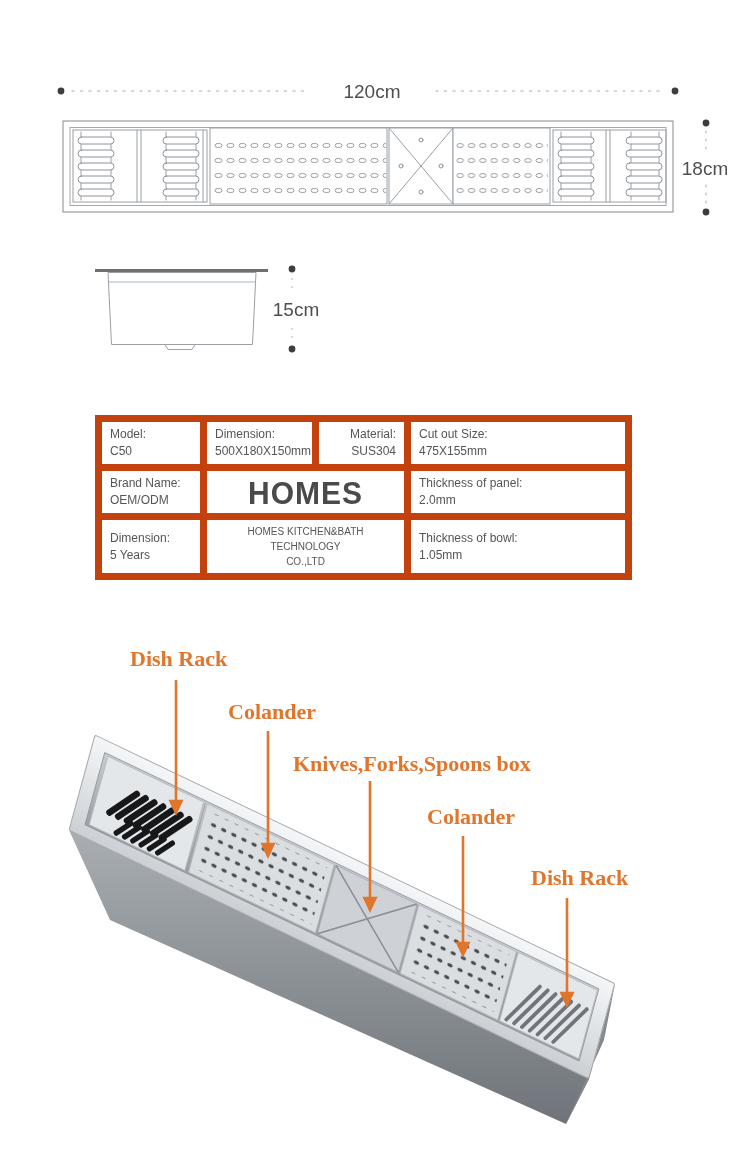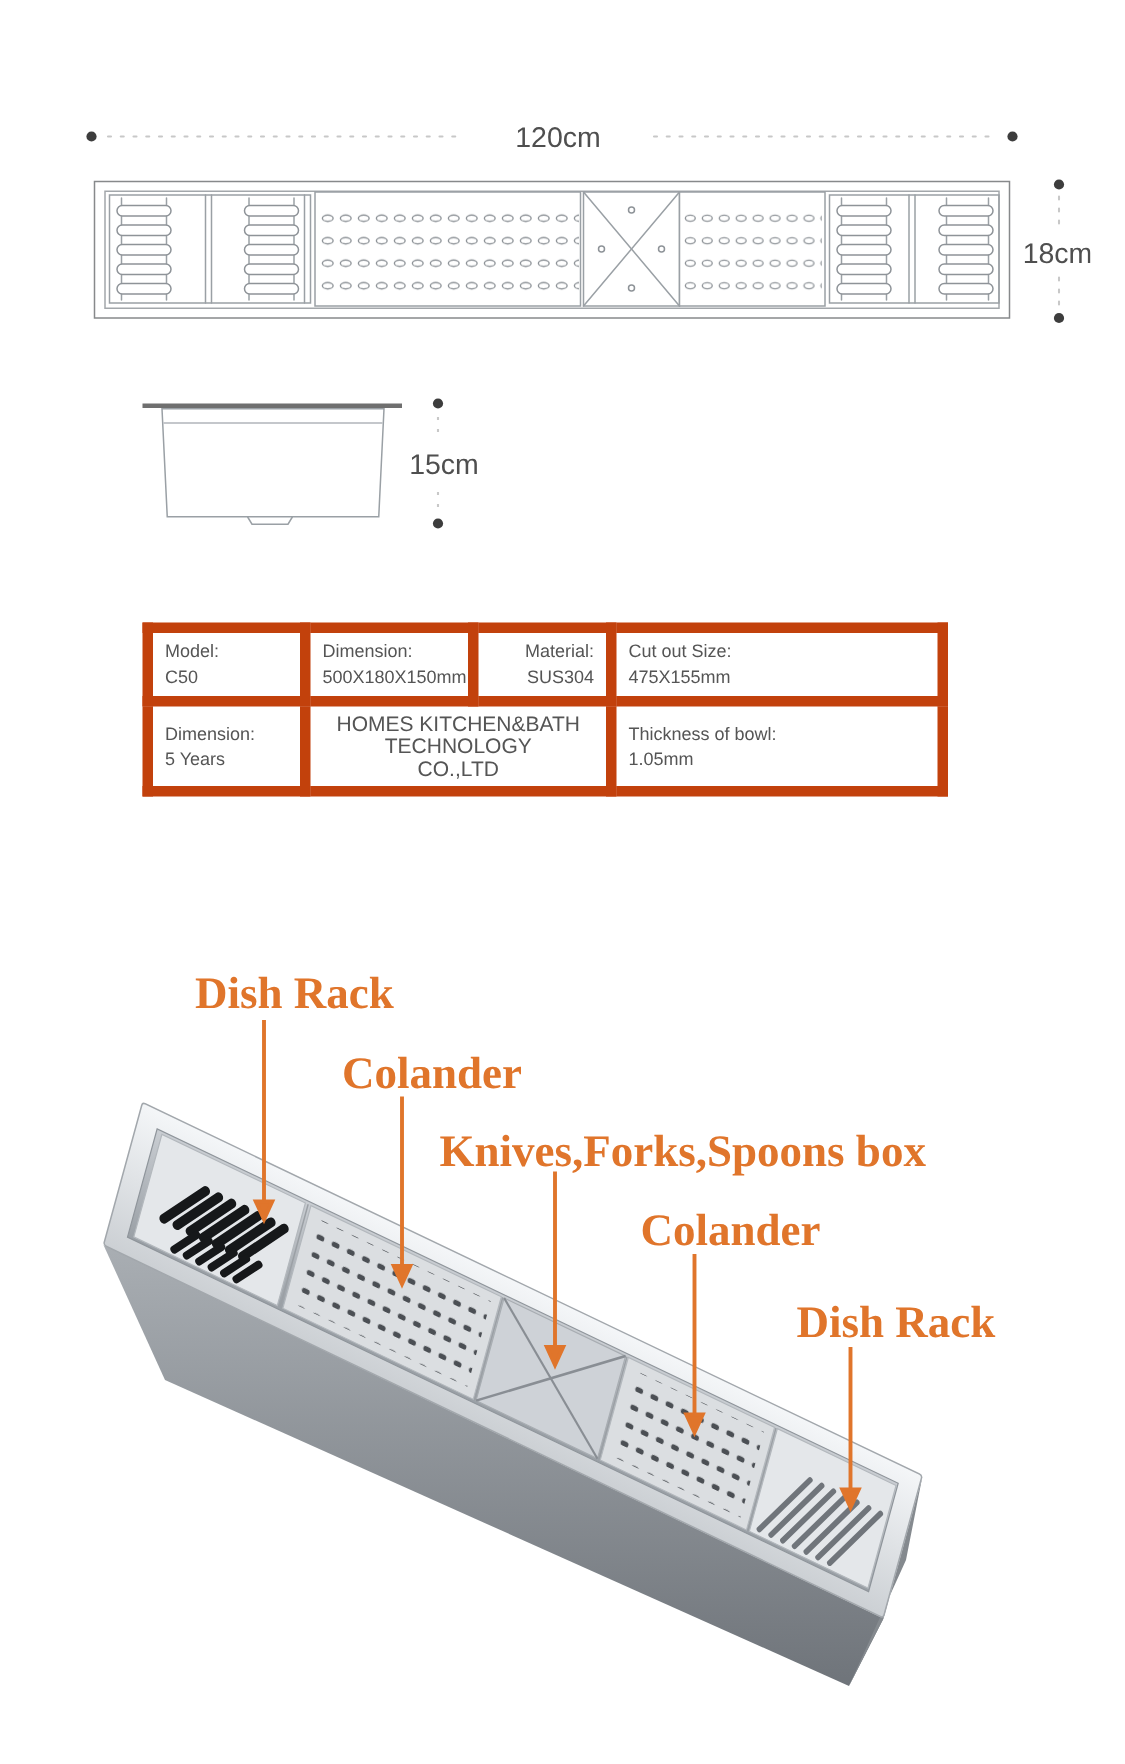--- a/index.html
+++ b/index.html
@@ -10,25 +10,25 @@
 
   
   .spec{position:absolute;left:95px;top:415px;width:530px;border-collapse:collapse;
         table-layout:fixed;color:#555;}
   .spec td{border:7px solid #c2410c;padding:4px 8px;font-size:12px;line-height:17px;
            vertical-align:middle;}
   .spec .lbl,.spec .val{display:block;}
   .spec td.center{text-align:right;}
   .logo{font-size:30px;font-weight:bold;letter-spacing:1px;color:#4a4a4a;text-align:center;
         font-family:"Liberation Sans",sans-serif;transform:scaleY(1.05);}
-  .company{font-size:14px;text-align:center;line-height:15px;color:#555;}
+  .company{font-size:10px;text-align:center;line-height:15px;color:#555;}
 
   
   .ann{position:absolute;font-family:"Liberation Serif",serif;font-weight:bold;
-       font-size:30px;color:#E0752B;white-space:nowrap;}
+       font-size:22px;color:#E0752B;white-space:nowrap;}
 </style>
 </head>
 <body>
 
 <div class="page">
 
 <svg class="art" width="750" height="1176" viewBox="0 0 750 1176">
   <defs>
     <linearGradient id="gRim" x1="0" y1="0" x2="0" y2="1">
       <stop offset="0" stop-color="#f4f6f8"></stop>
@@ -262,20 +262,33 @@
     </td>
     <td class="center">
       <span class="lbl">Material:</span>
       <span class="val">SUS304</span>
     </td>
     <td>
       <span class="lbl">Cut out Size:</span>
       <span class="val">475X155mm</span>
     </td>
   </tr>
+  <tr style="height:44px;">
+    <td>
+      <span class="lbl">Brand Name:</span>
+      <span class="val">OEM/ODM</span>
+    </td>
+    <td colspan="2">
+      <div class="logo">HOMES</div>
+    </td>
+    <td>
+      <span class="lbl">Thickness of panel:</span>
+      <span class="val">2.0mm</span>
+    </td>
+  </tr>
   <tr style="height:45px;">
     <td>
       <span class="lbl">Dimension:</span>
       <span class="val">5 Years</span>
     </td>
     <td colspan="2">
       <div class="company">
         <div>HOMES KITCHEN&amp;BATH TECHNOLOGY</div>
         <div>CO.,LTD</div>
       </div>

